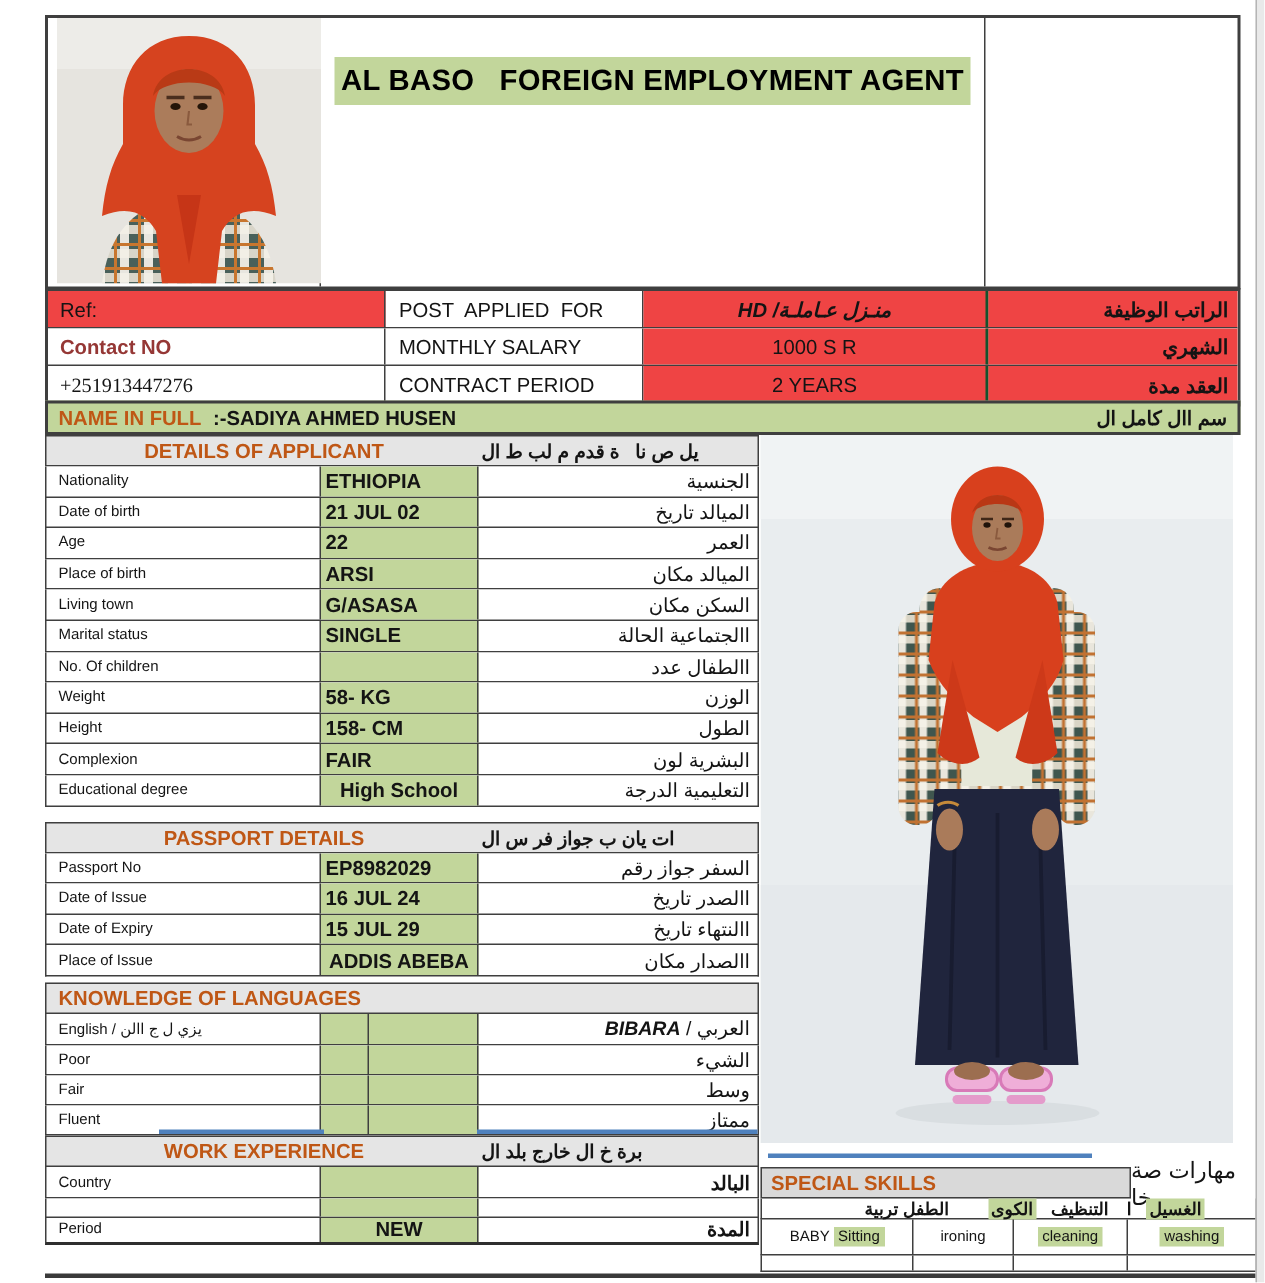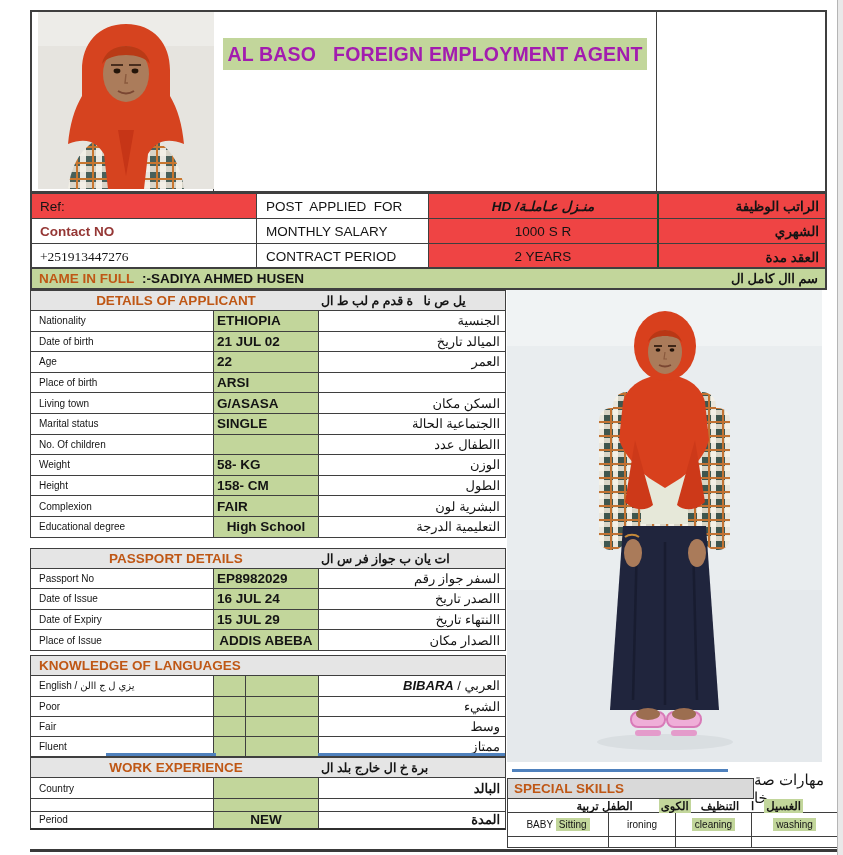--- a/index.html
+++ b/index.html
@@ -12,21 +12,21 @@
   
   .page-edge{position:absolute;left:837px;top:0;width:6px;height:855px;
     background:#e9e9e9;border-left:1px solid #b5b5b5}
   
   #header-table{position:absolute;left:30px;top:10px;width:797px;height:183px;
     border:2px solid #3f3f3f;display:flex;background:#fff}
   .cell-photo{width:182px;border-right:1px solid #3f3f3f;position:relative}
   .cell-photo svg{position:absolute;left:6px;top:0;width:176px;height:177px}
   .cell-title{flex:1;border-right:1px solid #3f3f3f;position:relative}
   .title-box{position:absolute;left:9px;top:26px;width:424px;height:32px;background:#c2d69b;
-    color:#a21caf;font-size:19.5px;font-weight:bold;display:flex;align-items:center;
+    color:#000000;font-size:19.5px;font-weight:bold;display:flex;align-items:center;
     justify-content:center;white-space:pre;letter-spacing:.2px}
   .cell-blank{width:168px}
   
   #info-table{position:absolute;left:30px;top:192px;width:797px;border:2px solid #3f3f3f}
   .i-row{display:flex;height:25px;border-bottom:1px solid #3f3f3f;background:#fff}
   .i-row:last-child{border-bottom:none}
   .i-row>div{display:flex;align-items:center;font-size:13.5px}
   .i-c1{width:225px;padding-left:8px;border-right:1px solid #3f3f3f}
   .i-c2{width:172px;padding-left:9px;border-right:1px solid #3f3f3f;white-space:pre;font-size:13px}
   .i-c3{width:230px;justify-content:center;border-right:2px solid #14532d}
@@ -173,20 +173,21 @@
         <div class="d-ar">الميالد تاريخ</div>
       </div>
       <div class="d-row">
         <div class="d-label">Age</div>
         <div class="d-val">22</div>
         <div class="d-ar">العمر</div>
       </div>
       <div class="d-row">
         <div class="d-label">Place of birth</div>
         <div class="d-val">ARSI</div>
+        <div class="d-ar">الميالد مكان</div>
       </div>
       <div class="d-row">
         <div class="d-label">Living town</div>
         <div class="d-val">G/ASASA</div>
         <div class="d-ar">السكن مكان</div>
       </div>
       <div class="d-row">
         <div class="d-label">Marital status</div>
         <div class="d-val">SINGLE</div>
         <div class="d-ar">االجتماعية الحالة</div>

